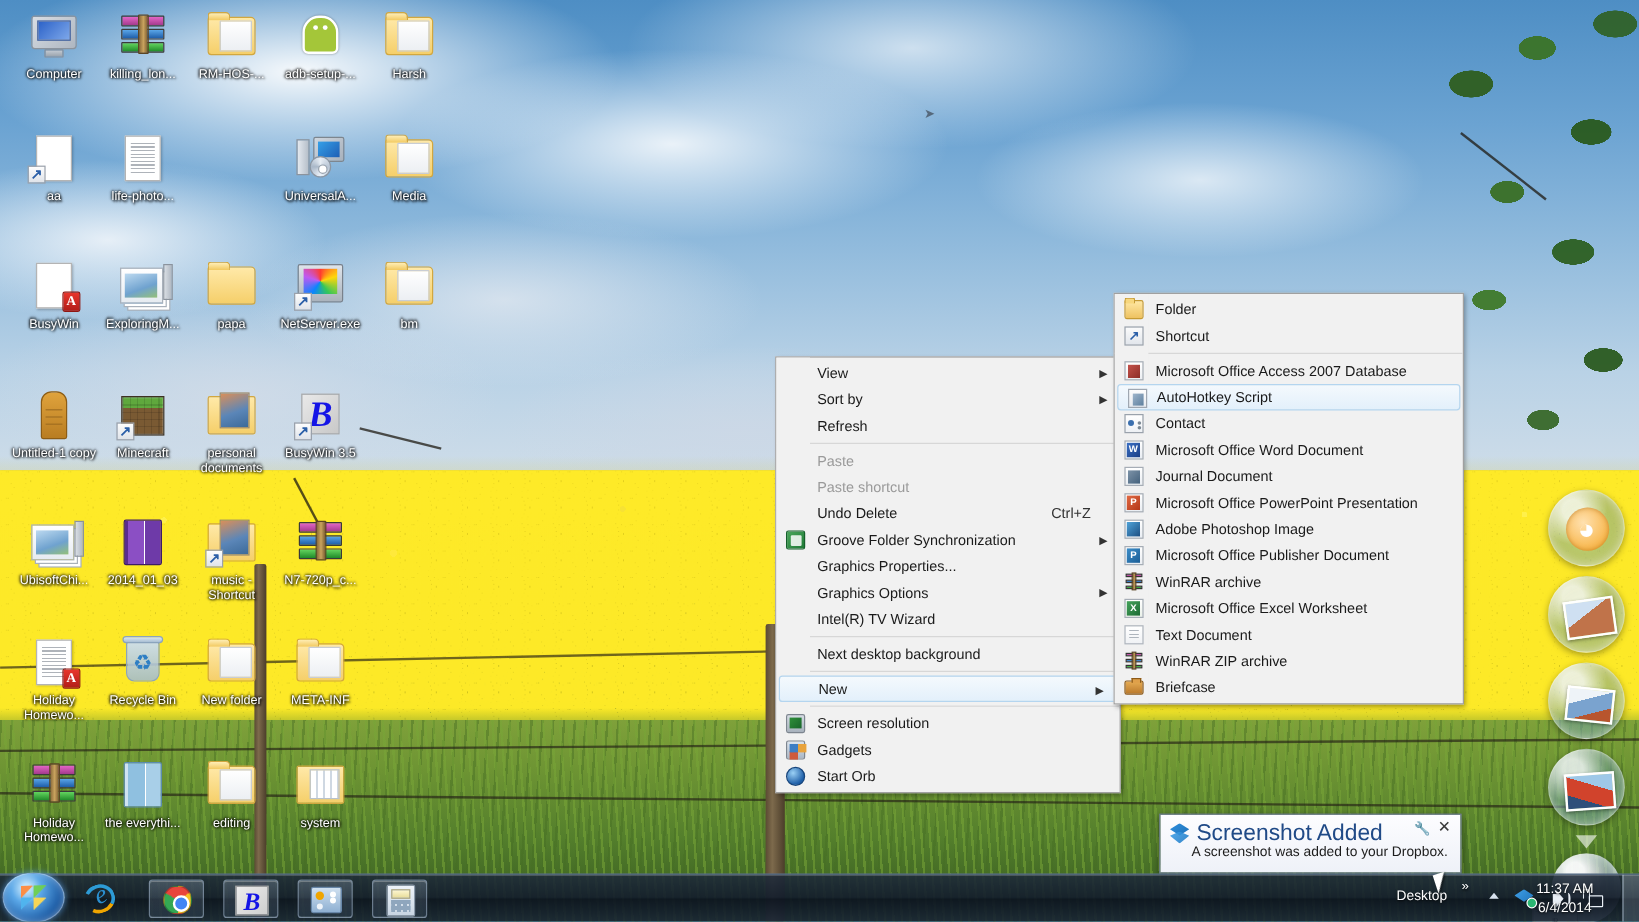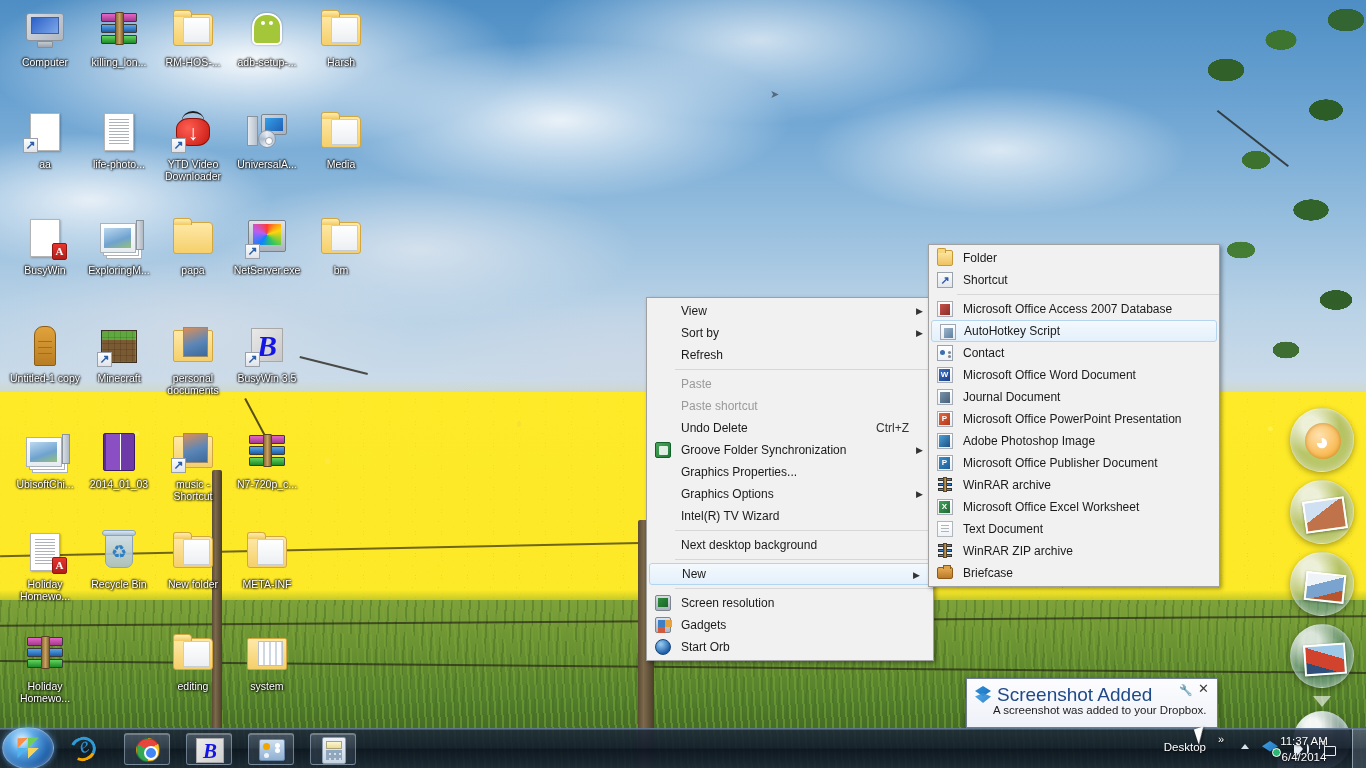--- a/index.html
+++ b/index.html
@@ -661,28 +661,20 @@
         <span class="ic-shortcut-arrow"></span>
       </div>
       <div class="label">aa</div>
     </div>
     <div class="dicon" style="left: 82px; top: 108px;">
       <div class="glyph">
         <span class="ic-doc lines"></span>
       </div>
       <div class="label">life-photo...</div>
     </div>
-    <div class="dicon" style="left: 156px; top: 108px;">
-      <div class="glyph">
-        <span class="ic-ytd-ant"></span>
-        <span class="ic-ytd"></span>
-        <span class="ic-shortcut-arrow"></span>
-      </div>
-      <div class="label">YTD Video Downloader</div>
-    </div>
     <div class="dicon" style="left: 230px; top: 108px;">
       <div class="glyph">
         <span class="ic-universal">
           <span class="tower"></span>
           <span class="scr"></span>
           <span class="cd"></span>
         </span>
       </div>
       <div class="label">UniversalA...</div>
     </div>
@@ -811,20 +803,26 @@
     <div class="dicon" style="left: 8px; top: 630px;">
       <div class="glyph">
         <span class="ic-rar">
           <i></i>
           <i></i>
           <i></i>
           <b></b>
         </span>
       </div>
       <div class="label">Holiday Homewo...</div>
+    </div>
+    <div class="dicon" style="left: 82px; top: 630px;">
+      <div class="glyph">
+        <span class="ic-book" style="background:linear-gradient(90deg,#cfe3f2 0 10%,#8fc0e0 10% 55%,#fff 55% 59%,#a8cfe8 59% 100%);border-color:#5c8cb0;"></span>
+      </div>
+      <div class="label">the everythi...</div>
     </div>
     <div class="dicon" style="left: 156px; top: 630px;">
       <div class="glyph">
         <span class="ic-folder"></span>
       </div>
       <div class="label">editing</div>
     </div>
     <div class="dicon" style="left: 230px; top: 630px;">
       <div class="glyph">
         <span class="ic-blue-folder-sys"></span>

